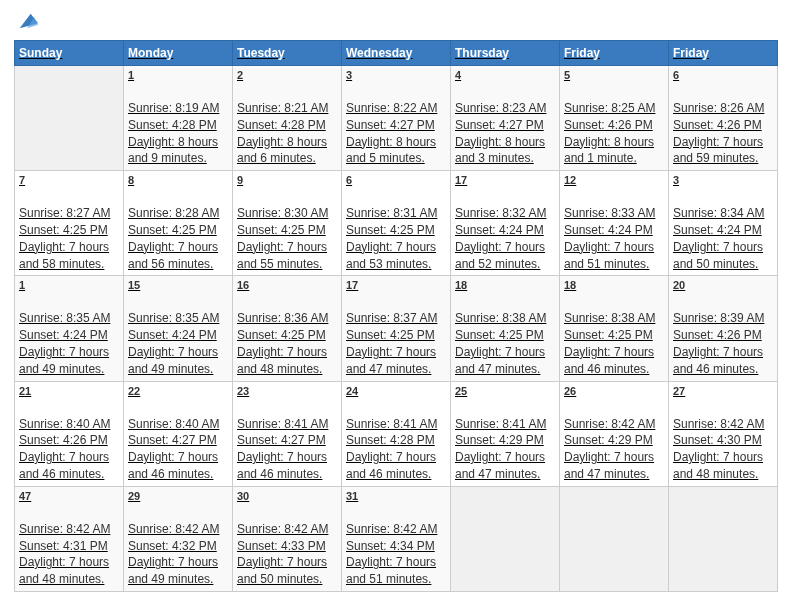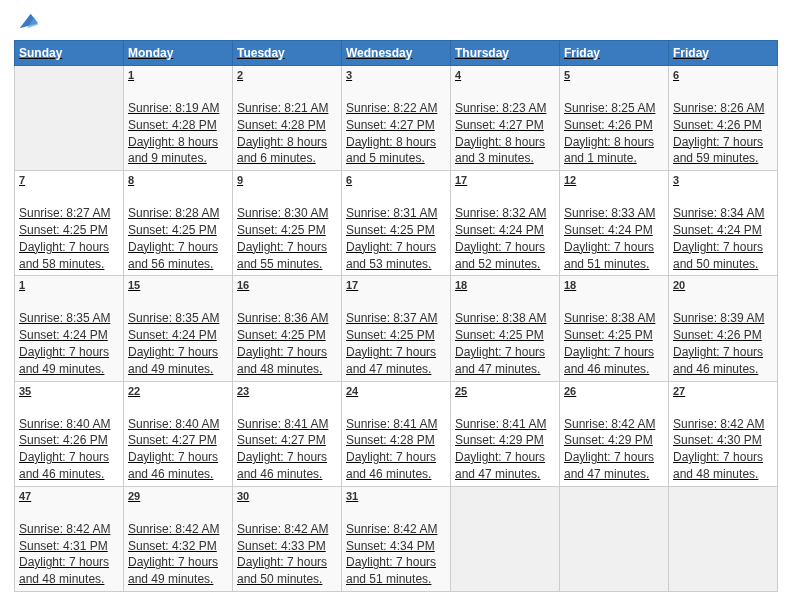--- a/index.html
+++ b/index.html
@@ -218,21 +218,21 @@
             <span class="day-num">18</span>
             <div class="day-info">Sunrise: 8:38 AM<br>Sunset: 4:25 PM<br>Daylight: 7 hours and 46 minutes.</div>
           </td>
           <td>
             <span class="day-num">20</span>
             <div class="day-info">Sunrise: 8:39 AM<br>Sunset: 4:26 PM<br>Daylight: 7 hours and 46 minutes.</div>
           </td>
         </tr>
         <tr>
           <td>
-            <span class="day-num">35</span>
+            <span class="day-num">21</span>
             <div class="day-info">Sunrise: 8:40 AM<br>Sunset: 4:26 PM<br>Daylight: 7 hours and 46 minutes.</div>
           </td>
           <td>
             <span class="day-num">22</span>
             <div class="day-info">Sunrise: 8:40 AM<br>Sunset: 4:27 PM<br>Daylight: 7 hours and 46 minutes.</div>
           </td>
           <td>
             <span class="day-num">23</span>
             <div class="day-info">Sunrise: 8:41 AM<br>Sunset: 4:27 PM<br>Daylight: 7 hours and 46 minutes.</div>
           </td>

